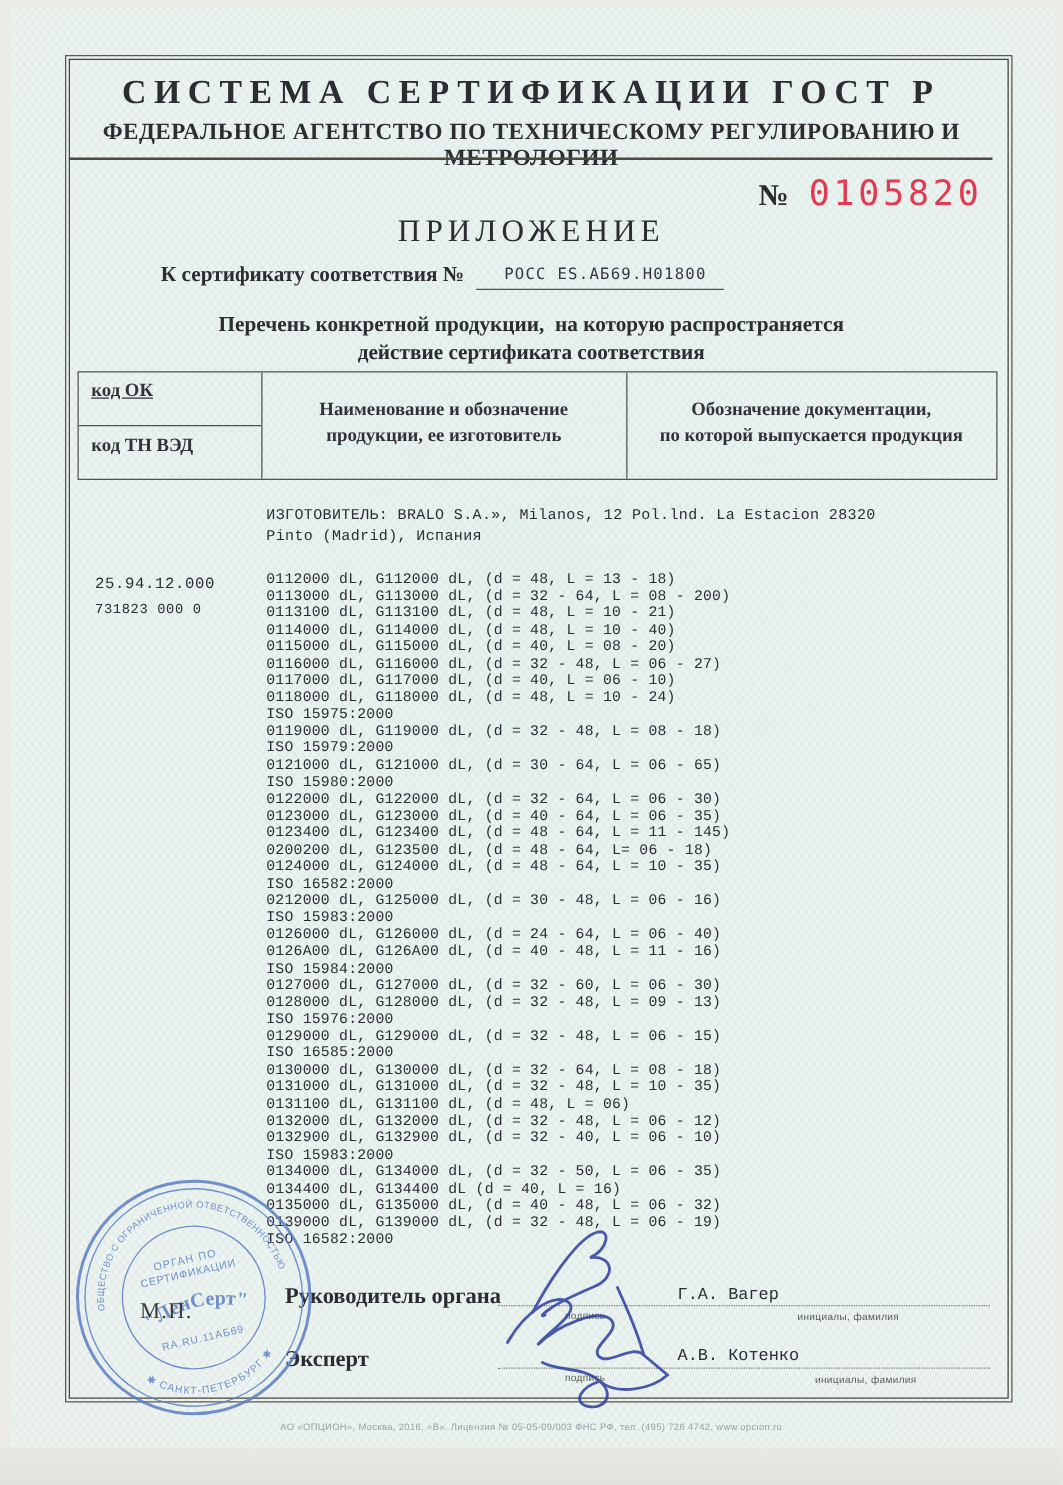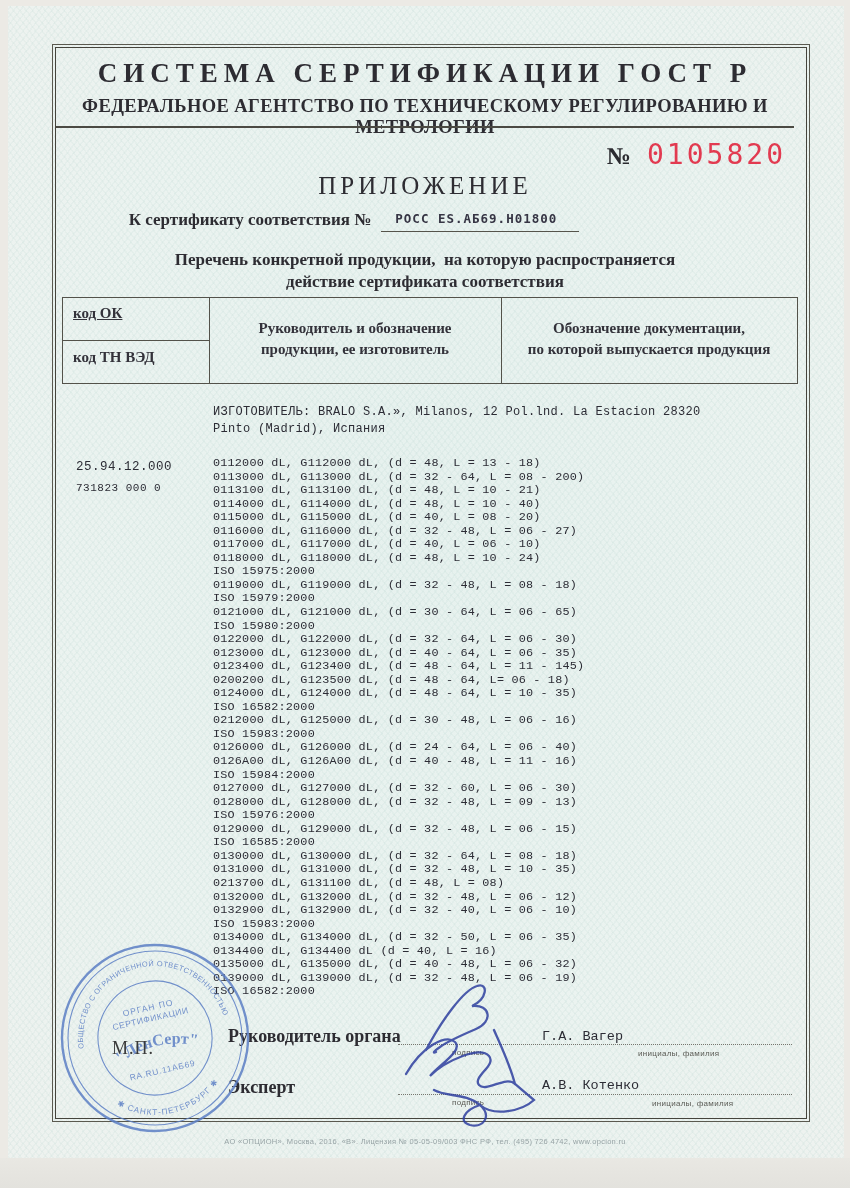--- a/index.html
+++ b/index.html
@@ -27,21 +27,21 @@
   .serial{position:absolute;top:138px;right:64px;display:flex;align-items:baseline;gap:16px;}
   .serial .pfx{font-size:24px;font-weight:bold;color:#2b2b30;}
   .serial .num{font-family:"DejaVu Sans Mono",monospace;font-size:28px;letter-spacing:3px;color:#e23a50;}
 
   .doc-title{position:absolute;left:60px;width:730px;top:172px;text-align:center;
       font-size:25px;font-weight:normal;letter-spacing:4px;color:#2d2c32;}
 
   .cert-row{position:absolute;left:0;width:678px;top:210px;display:flex;justify-content:center;align-items:flex-end;gap:10px;padding-left:30px;box-sizing:border-box;}
   .cert-label{font-size:17px;font-weight:bold;color:#2d2c32;padding-bottom:2px;}
   .cert-num{font-family:"DejaVu Sans Mono",monospace;font-size:12.5px;letter-spacing:1px;color:#363544;
-      border-bottom:1.3px solid #55544b;padding:0 14px 5px 14px;min-width:170px;text-align:left;font-weight:bold;}
+      border-bottom:1.3px solid #55544b;padding:0 14px 5px 14px;min-width:170px;text-align:right;}
 
   .subtitle{position:absolute;left:60px;width:730px;top:249px;text-align:center;
       font-size:17px;font-weight:bold;line-height:22px;color:#2d2c32;white-space:pre-wrap;}
 
   .ptable{position:absolute;left:62px;top:297px;width:734px;height:85px;border:1.2px solid #53524a;}
   .ptable .vdiv1{position:absolute;left:146px;top:0;bottom:0;width:0;border-left:1.1px solid #53524a;}
   .ptable .vdiv2{position:absolute;left:438px;top:0;bottom:0;width:0;border-left:1.1px solid #53524a;}
   .ptable .hdiv{position:absolute;left:0;top:42px;width:146px;height:0;border-top:1.1px solid #53524a;}
   .ptable .c1a{position:absolute;left:10px;top:7px;font-size:15px;font-weight:bold;color:#33323a;text-decoration:underline;}
   .ptable .c1b{position:absolute;left:10px;top:51px;font-size:15px;font-weight:bold;color:#33323a;}
@@ -102,21 +102,21 @@
 <div class="subtitle">Перечень конкретной продукции,  на которую распространяется
 действие сертификата соответствия</div>
 
 <div class="ptable">
   <div class="vdiv1"></div>
   <div class="vdiv2"></div>
   <div class="hdiv"></div>
   <div class="c1a">код ОК</div>
   <div class="c1b">код ТН ВЭД</div>
   <div class="c2">
-    <div>Руководитель и обозначение</div>
+    <div>Наименование и обозначение</div>
     <div>продукции, ее изготовитель</div>
   </div>
   <div class="c3">
     <div>Обозначение документации,</div>
     <div>по которой выпускается продукция</div>
   </div>
 </div>
 
 <div class="manufacturer mono">
   <div>ИЗГОТОВИТЕЛЬ: BRALO S.A.», Milanos, 12 Pol.lnd. La Estacion 28320</div>
@@ -151,21 +151,21 @@
     <div class="product-line">0126000 dL, G126000 dL, (d = 24 - 64, L = 06 - 40)</div>
     <div class="product-line">0126A00 dL, G126A00 dL, (d = 40 - 48, L = 11 - 16)</div>
     <div class="product-line">ISO 15984:2000</div>
     <div class="product-line">0127000 dL, G127000 dL, (d = 32 - 60, L = 06 - 30)</div>
     <div class="product-line">0128000 dL, G128000 dL, (d = 32 - 48, L = 09 - 13)</div>
     <div class="product-line">ISO 15976:2000</div>
     <div class="product-line">0129000 dL, G129000 dL, (d = 32 - 48, L = 06 - 15)</div>
     <div class="product-line">ISO 16585:2000</div>
     <div class="product-line">0130000 dL, G130000 dL, (d = 32 - 64, L = 08 - 18)</div>
     <div class="product-line">0131000 dL, G131000 dL, (d = 32 - 48, L = 10 - 35)</div>
-    <div class="product-line">0213700 dL, G131100 dL, (d = 48, L = 08)</div>
+    <div class="product-line">0131100 dL, G131100 dL, (d = 48, L = 06)</div>
     <div class="product-line">0132000 dL, G132000 dL, (d = 32 - 48, L = 06 - 12)</div>
     <div class="product-line">0132900 dL, G132900 dL, (d = 32 - 40, L = 06 - 10)</div>
     <div class="product-line">ISO 15983:2000</div>
     <div class="product-line">0134000 dL, G134000 dL, (d = 32 - 50, L = 06 - 35)</div>
     <div class="product-line">0134400 dL, G134400 dL (d = 40, L = 16)</div>
     <div class="product-line">0135000 dL, G135000 dL, (d = 40 - 48, L = 06 - 32)</div>
     <div class="product-line">0139000 dL, G139000 dL, (d = 32 - 48, L = 06 - 19)</div>
     <div class="product-line">ISO 16582:2000</div>
   </div>
 

